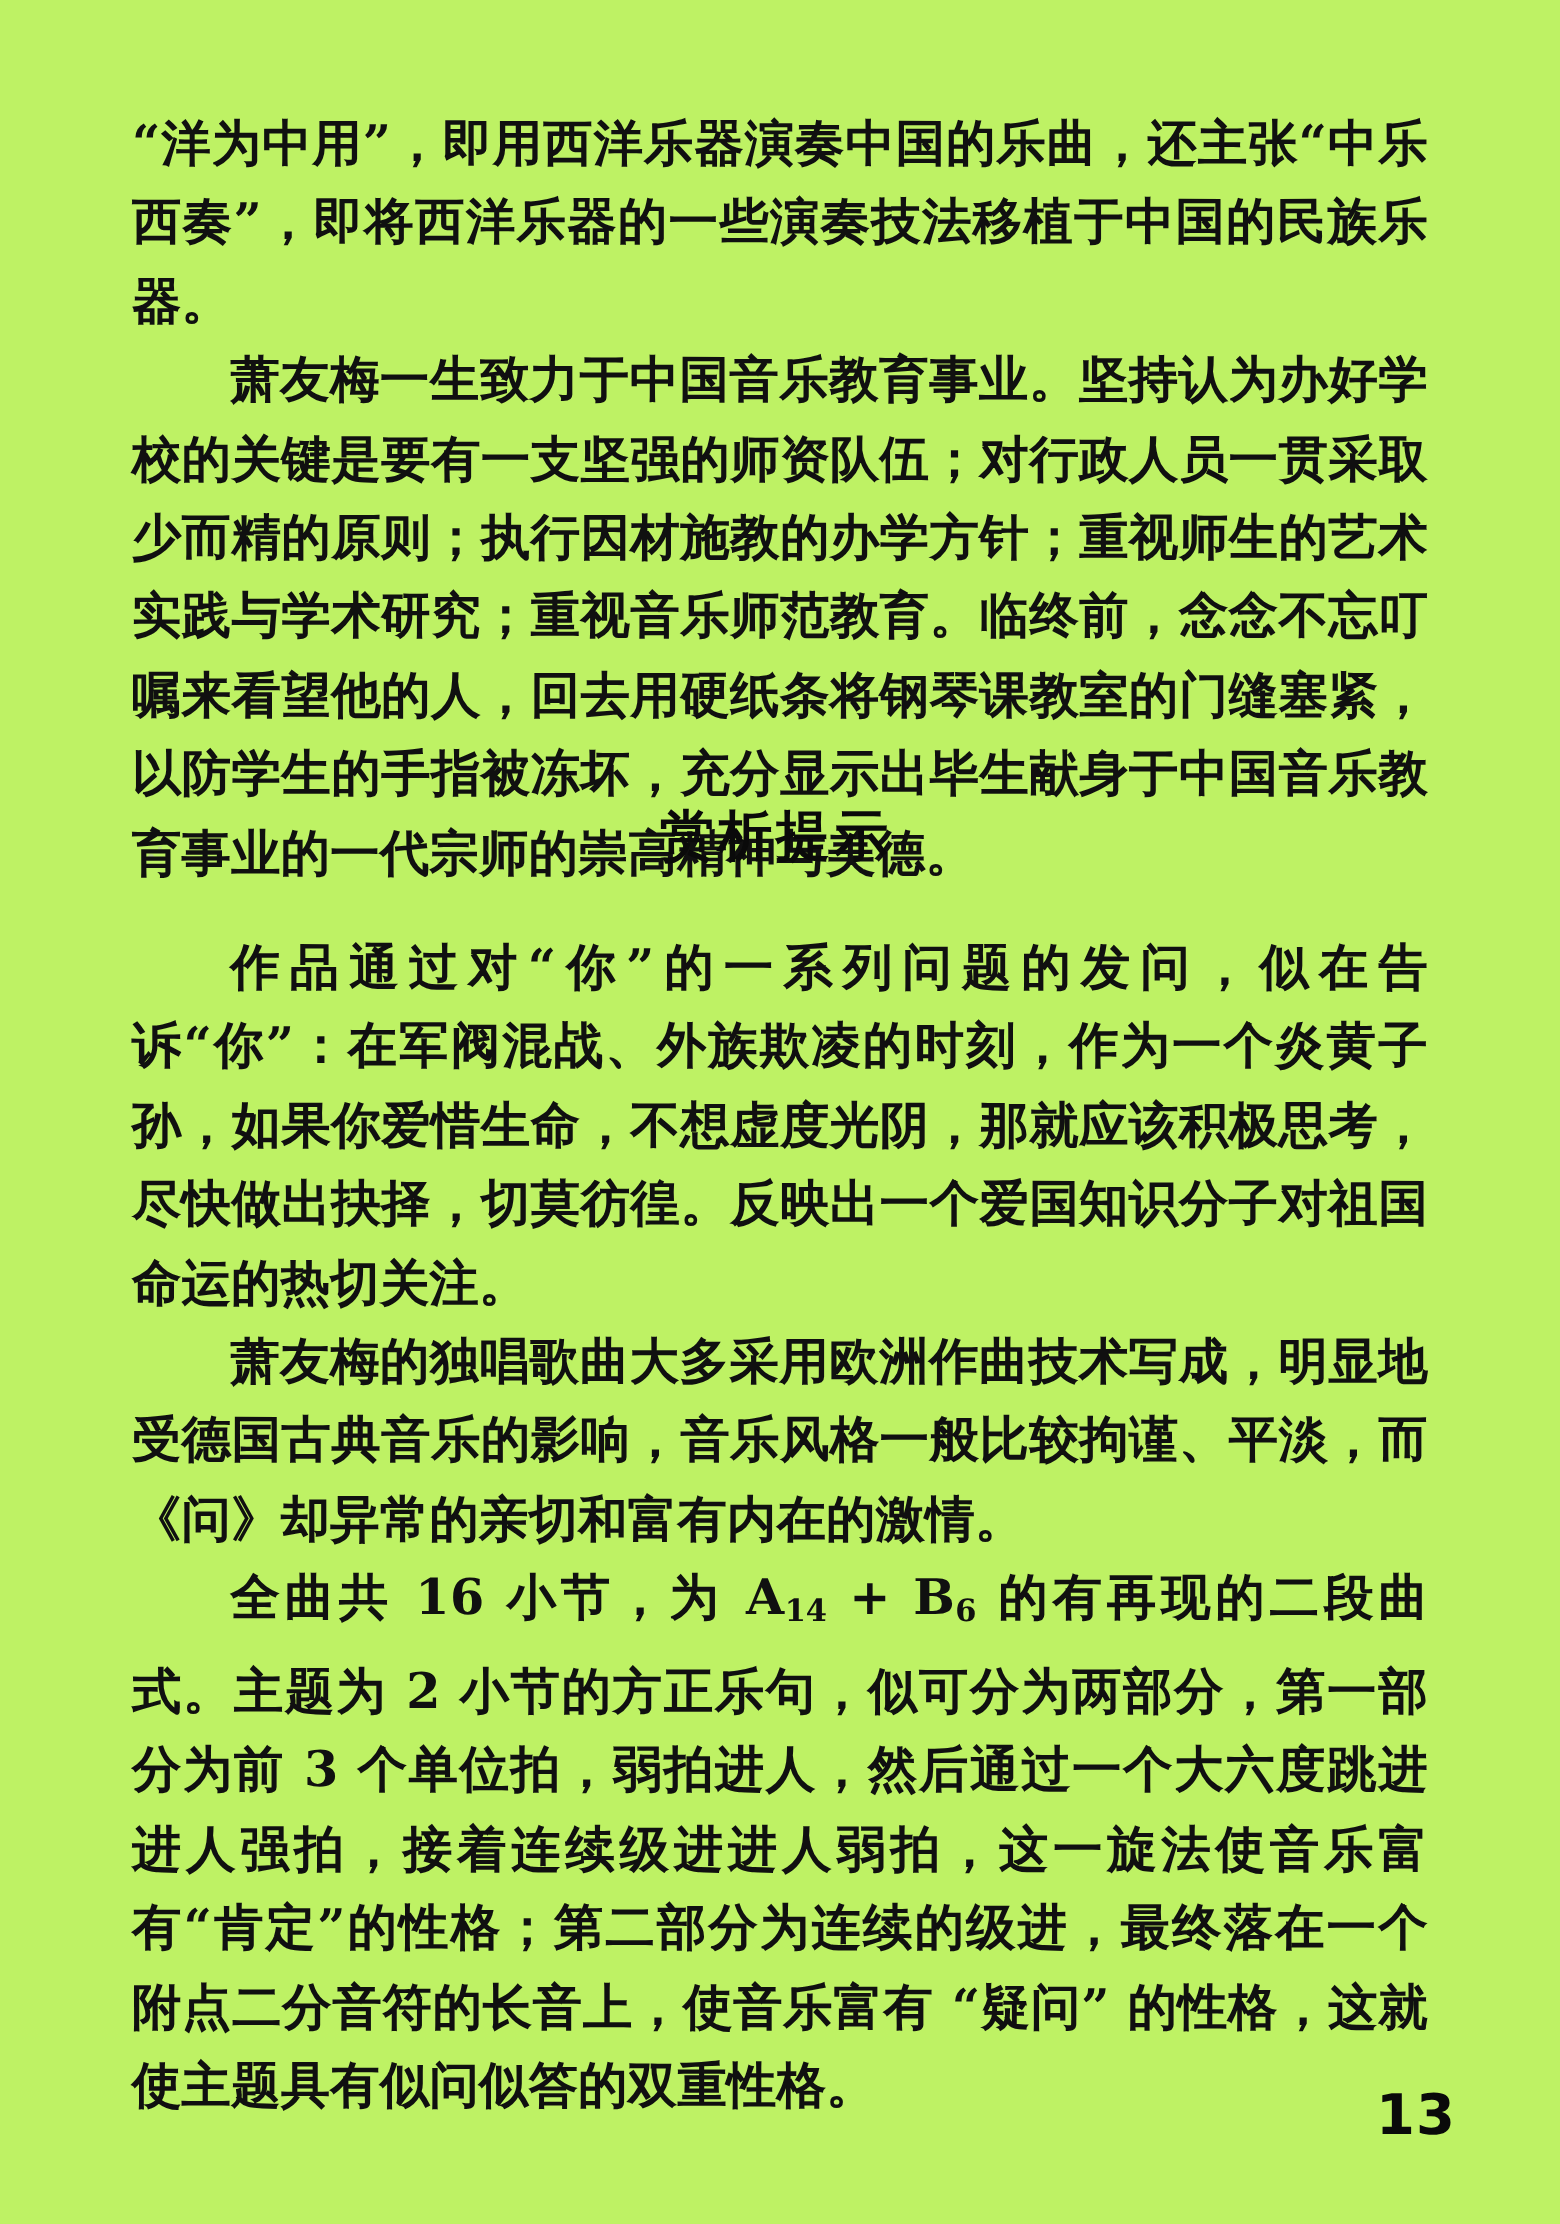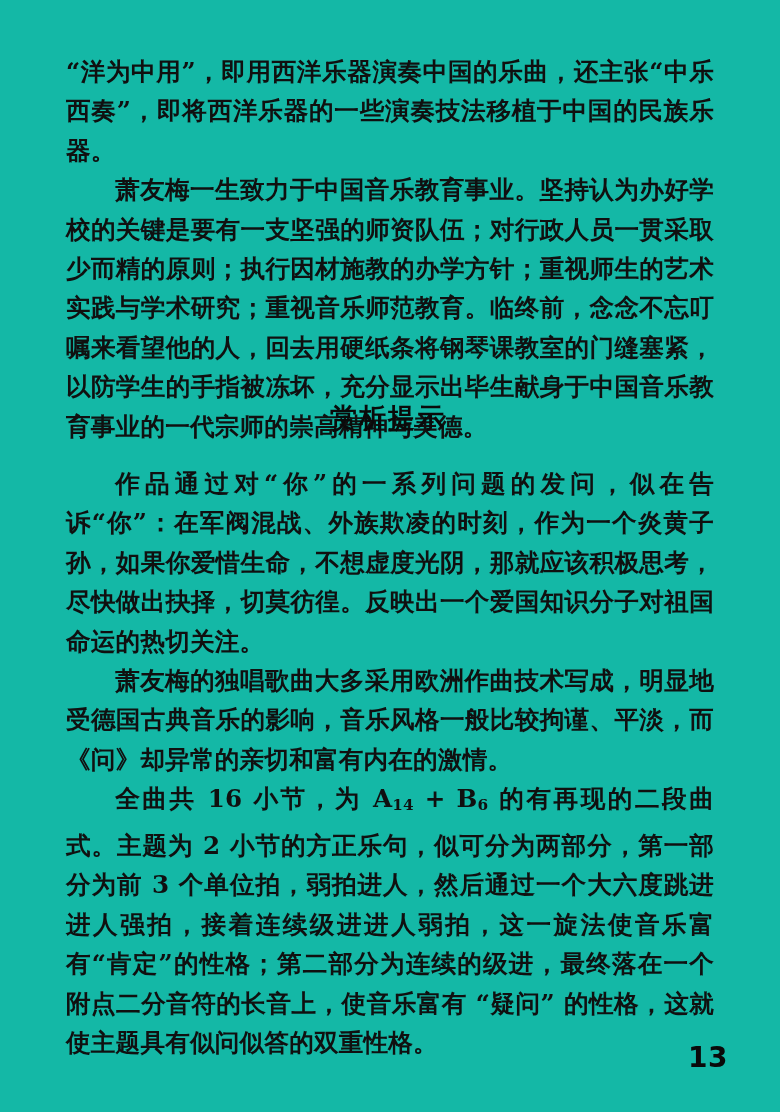--- a/index.html
+++ b/index.html
@@ -13,21 +13,21 @@
     position: relative;
     overflow: hidden;
     font-family: "DejaVu Serif", "Liberation Serif", serif;
     color: #0d0d0d;
   }
 
   
   .page {
     position: absolute;
     inset: 0;
-    background: #14b8a6;
+    background: #bef264;
   }
 
   
   .speckle {
     position: absolute;
     background: #b9b9b9;
     border-radius: 50%;
     opacity: .55;
   }
   .sp1 { left: 74px;  top: 427px; width: 3px;  height: 3px; }

